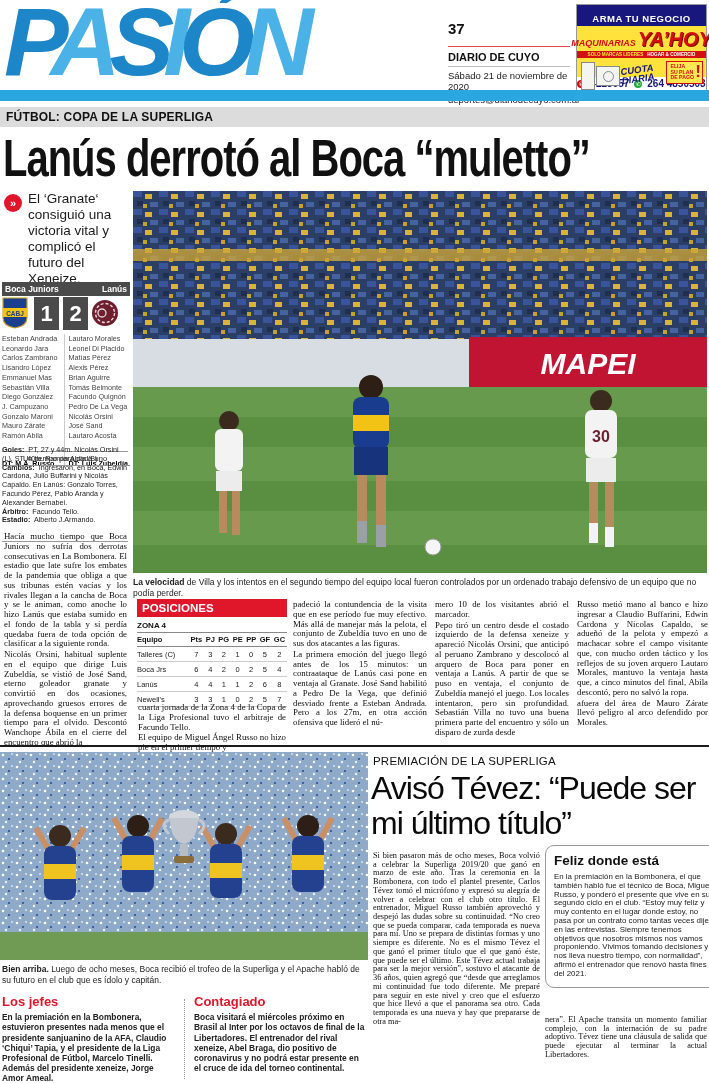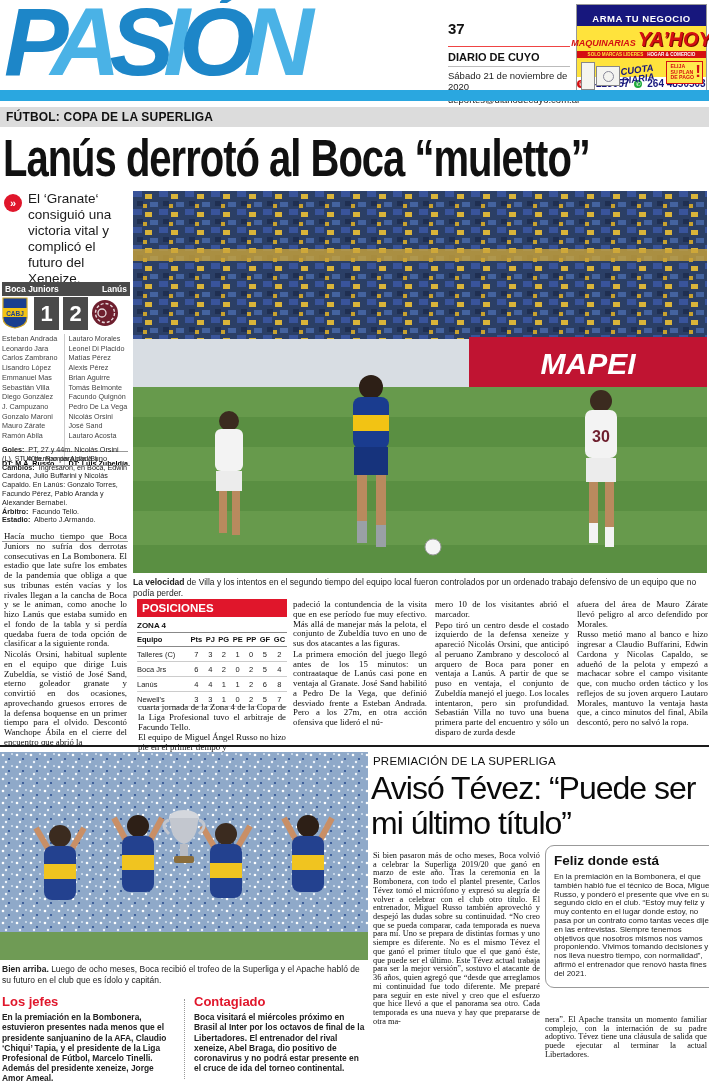--- a/index.html
+++ b/index.html
@@ -369,22 +369,22 @@
   </div>
   <div class="abs serifcol col3">
     <p>padeció la contundencia de la visita que en ese período fue muy efectivo. Más allá de manejar más la pelota, el conjunto de Zubeldía tuvo en uno de sus dos atacantes a las figuras.</p>
     <p>La primera emoción del juego llegó antes de los 15 minutos: un contraataque de Lanús casi pone en ventaja al Granate. José Sand habilitó a Pedro De la Vega, que definió desviado frente a Esteban Andrada. Pero a los 27m, en otra acción ofensiva que lideró el nú-</p>
   </div>
   <div class="abs serifcol col4">
     <p>mero 10 de los visitantes abrió el marcador.</p>
     <p>Pepo tiró un centro desde el costado izquierdo de la defensa xeneize y apareció Nicolás Orsini, que anticipó al peruano Zambrano y descolocó al arquero de Boca para poner en ventaja a Lanús. A partir de que se puso en ventaja, el conjunto de Zubeldía manejó el juego. Los locales intentaron, pero sin profundidad. Sebastián Villa no tuvo una buena primera parte del encuentro y sólo un disparo de zurda desde</p>
   </div>
   <div class="abs serifcol col5">
+    <p>Russo metió mano al banco e hizo ingresar a Claudio Buffarini, Edwin Cardona y Nicolas Capaldo, se adueñó de la pelota y empezó a machacar sobre el campo visitante que, con mucho orden táctico y los reflejos de su joven arquero Lautaro Morales, mantuvo la ventaja hasta que, a cinco minutos del final, Abila descontó, pero no salvó la ropa.</p>
     <p>afuera del área de Mauro Zárate llevó peligro al arco defendido por Morales.</p>
-    <p>Russo metió mano al banco e hizo ingresar a Claudio Buffarini, Edwin Cardona y Nicolas Capaldo, se adueñó de la pelota y empezó a machacar sobre el campo visitante que, con mucho orden táctico y los reflejos de su joven arquero Lautaro Morales, mantuvo la ventaja hasta que, a cinco minutos del final, Abila descontó, pero no salvó la ropa.</p>
   </div>
 
   <div class="abs rule-mid"></div>
 
   <svg class="abs photo2" viewBox="0 0 368 208" preserveAspectRatio="none">
     <defs>
       <pattern id="confetti" width="14" height="12" patternUnits="userSpaceOnUse">
         <rect width="14" height="12" fill="#8fa9c9"></rect>
         <circle cx="3" cy="3" r="1.3" fill="#ffffff"></circle>
         <circle cx="9" cy="7" r="1.1" fill="#2b4f92"></circle>

